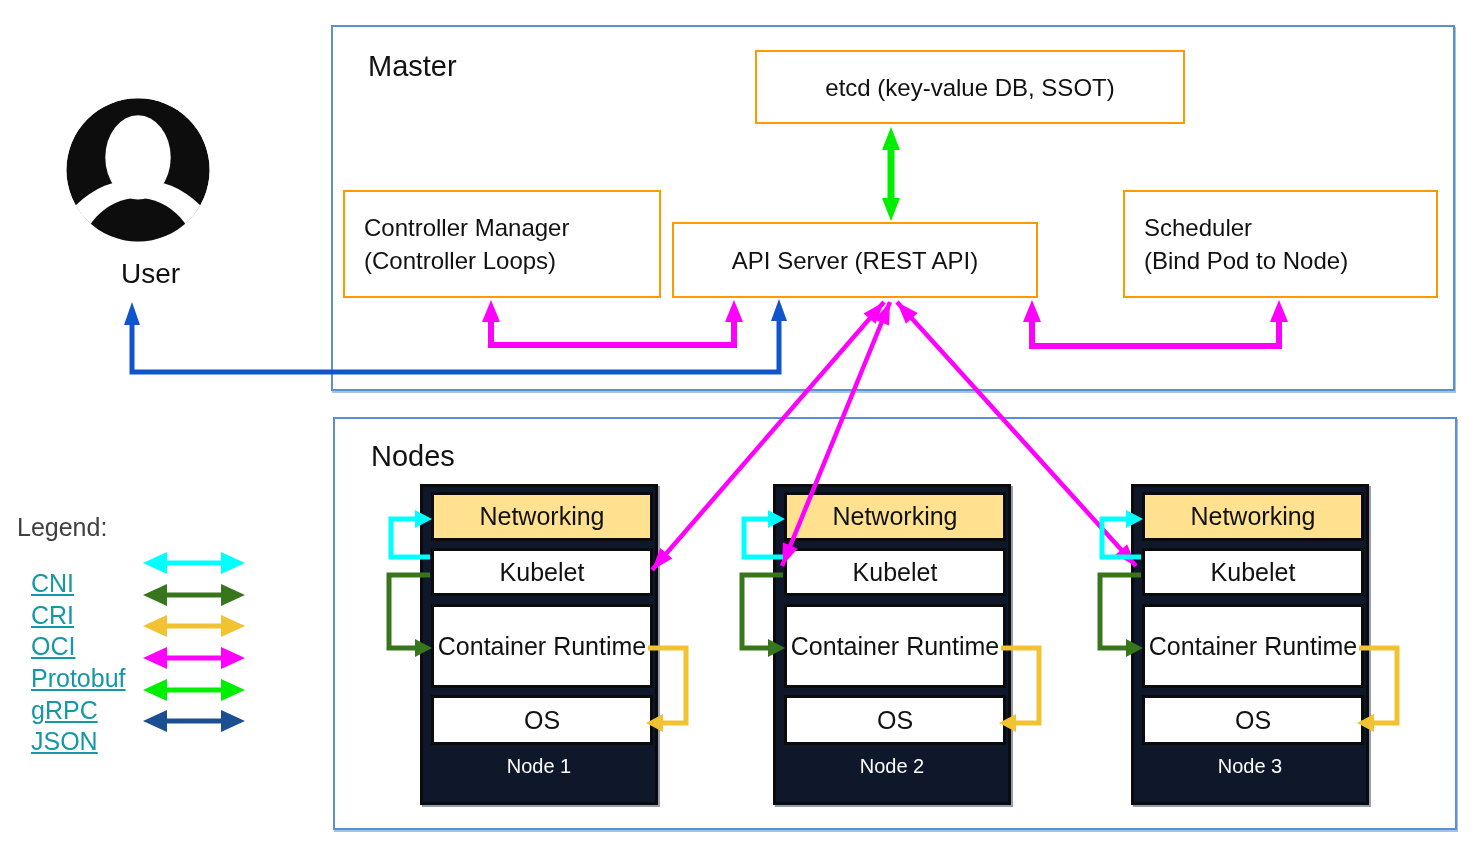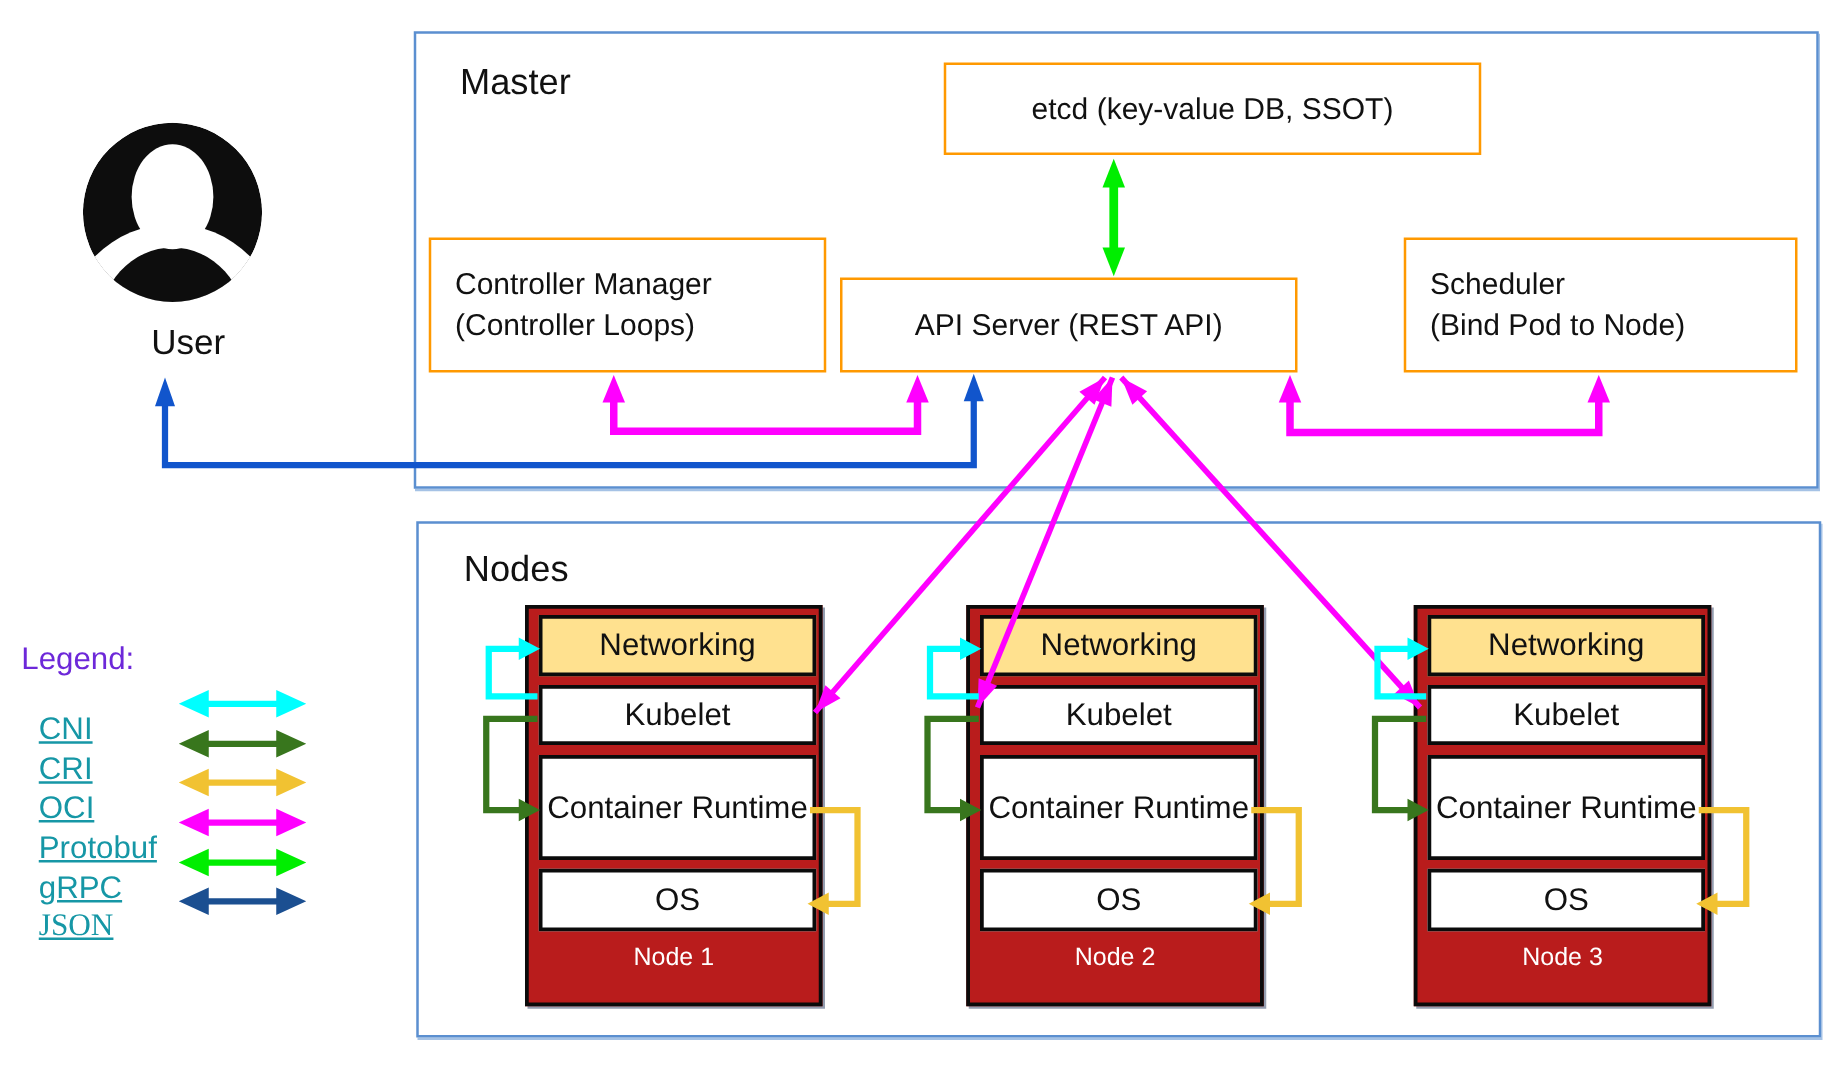--- a/index.html
+++ b/index.html
@@ -17,37 +17,37 @@
   
   .comp-box{
     position:absolute;background:#ffffff;border:2px solid #ff9900;
     display:flex;flex-direction:column;justify-content:center;
     font-size:24px;line-height:33px;color:#111;box-sizing:border-box;
   }
   .comp-box.center{align-items:center;text-align:center;}
   .comp-box.left{padding-left:19px;align-items:flex-start;text-align:left;}
   
   .node-box{
-    position:absolute;width:238px;height:321px;background:#b91c1c;
+    position:absolute;width:238px;height:321px;background:#0f172a;
     border:3px solid #0b0b0b;box-sizing:border-box;
     box-shadow:2px 2px 0 rgba(20,40,80,.45);
   }
   .layer{
     position:absolute;left:8px;width:216px;background:#ffffff;border:3px solid #0b0b0b;
     display:flex;align-items:center;justify-content:center;text-align:center;
     font-size:25px;line-height:29px;color:#111;
   }
   .layer.networking{background:#ffe18f;}
   .node-label{
     position:absolute;left:0;width:100%;top:258px;height:42px;
     display:flex;align-items:center;justify-content:center;
     color:#ffffff;font-size:20px;
   }
   
-  .legend-title{position:absolute;left:17px;font-size:25px;color:#6d28d9;}
+  .legend-title{position:absolute;left:17px;font-size:25px;color:#404040;}
   .legend-link{
     position:absolute;left:31px;font-size:25px;color:#1697a6;
     text-decoration:underline;cursor:pointer;margin-top:21px;
   }
   .legend-arrow{position:absolute;left:141px;}
   
   .user-label{position:absolute;font-size:28px;color:#111;}
   svg{display:block;}
   #arrow-layer{position:absolute;left:0;top:0;z-index:6;pointer-events:none;}
   .z1{z-index:1;} .z2{z-index:2;}
@@ -142,21 +142,21 @@
     <div class="node-label">Node 3</div>
   </div>
 
   <div class="legend-title" style="top:513px;">Legend:</div>
 
   <div class="legend-link" style="top:548px;">CNI</div>
   <div class="legend-link" style="top:580px;">CRI</div>
   <div class="legend-link" style="top:611px;">OCI</div>
   <div class="legend-link" style="top:643px;">Protobuf</div>
   <div class="legend-link" style="top:675px;">gRPC</div>
-  <div class="legend-link" style="top:706px;font-family:Liberation Serif, serif;">JSON</div>
+  <div class="legend-link" style="top:706px;">JSON</div>
 
   <svg class="legend-arrow" style="top:548px;" width="106" height="30">
     <line x1="22" y1="15" x2="84" y2="15" stroke-width="5" stroke="#00ffff"></line>
     <polygon points="2,15 26,4 26,26" fill="#00ffff"></polygon>
     <polygon points="104,15 80,4 80,26" fill="#00ffff"></polygon>
   </svg>
   <svg class="legend-arrow" style="top:580px;" width="106" height="30">
     <line x1="22" y1="15" x2="84" y2="15" stroke-width="5" stroke="#38761d"></line>
     <polygon points="2,15 26,4 26,26" fill="#38761d"></polygon>
     <polygon points="104,15 80,4 80,26" fill="#38761d"></polygon>

